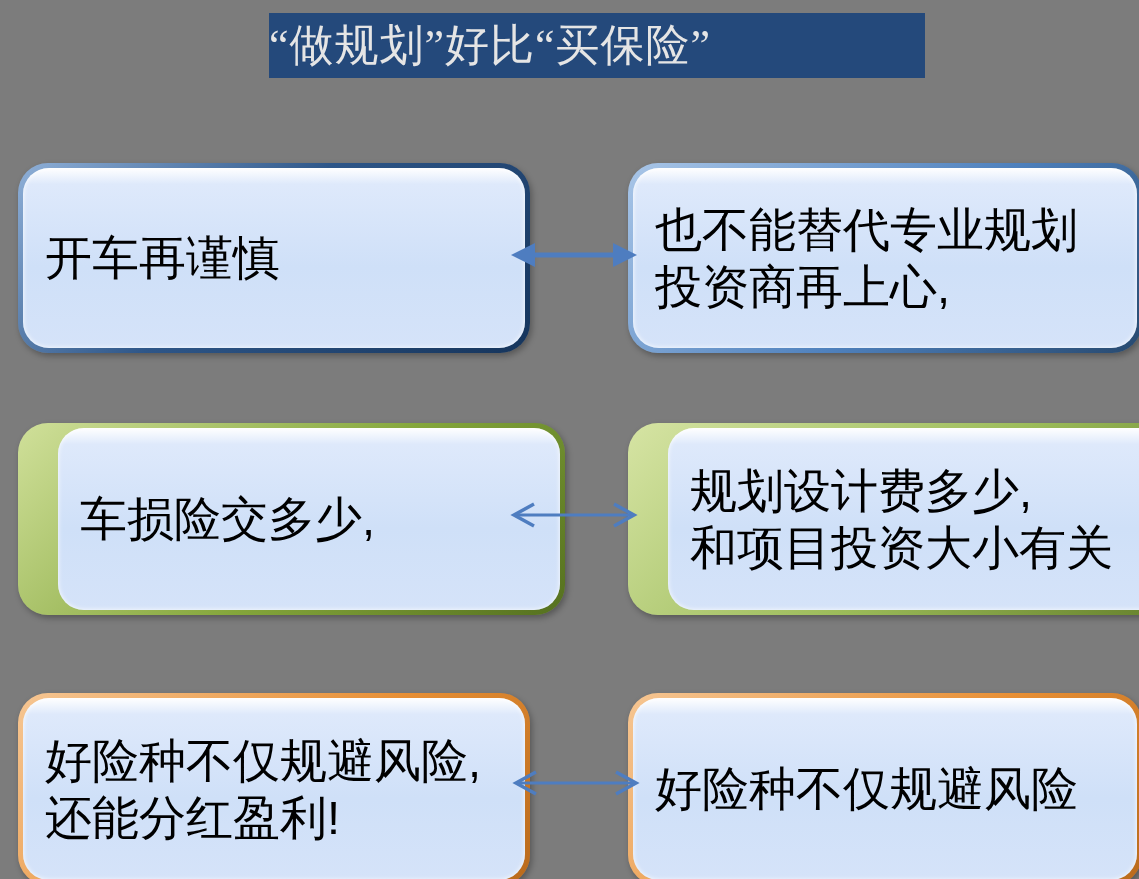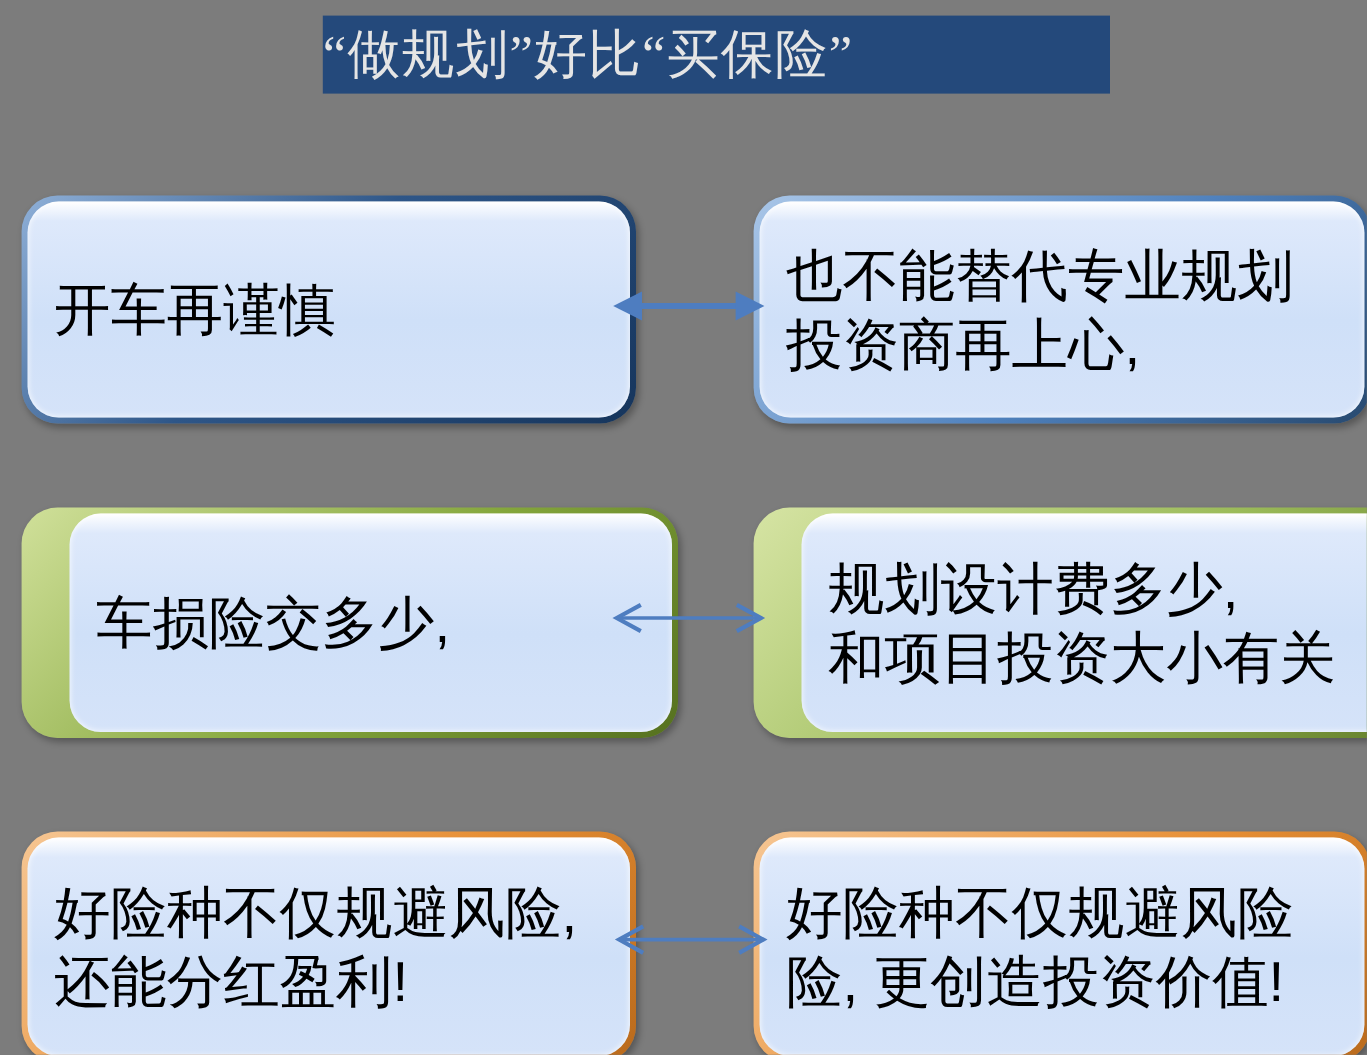--- a/index.html
+++ b/index.html
@@ -110,21 +110,20 @@
 
 <div class="box col-left row-3 border-orange">
   <div class="box-inner">
     <div>好险种不仅规避风险,</div>
     <div>还能分红盈利!</div>
   </div>
 </div>
 <div class="box col-right row-3 border-orange">
   <div class="box-inner">
     <div>好险种不仅规避风险</div>
-    <div>险, 更创造投资价值!</div>
   </div>
 </div>
 
 <svg class="arrow-svg arrow-1" viewBox="0 0 132 40">
   <line x1="20" y1="20" x2="112" y2="20" stroke="#4E7DC0" stroke-width="5"></line>
   <polygon points="3,20 27,8 27,32" fill="#4E7DC0"></polygon>
   <polygon points="129,20 105,8 105,32" fill="#4E7DC0"></polygon>
 </svg>
 <svg class="arrow-svg arrow-2" viewBox="0 0 132 40">
   <line x1="8" y1="20" x2="124" y2="20" stroke="#4E7DC0" stroke-width="3"></line>

